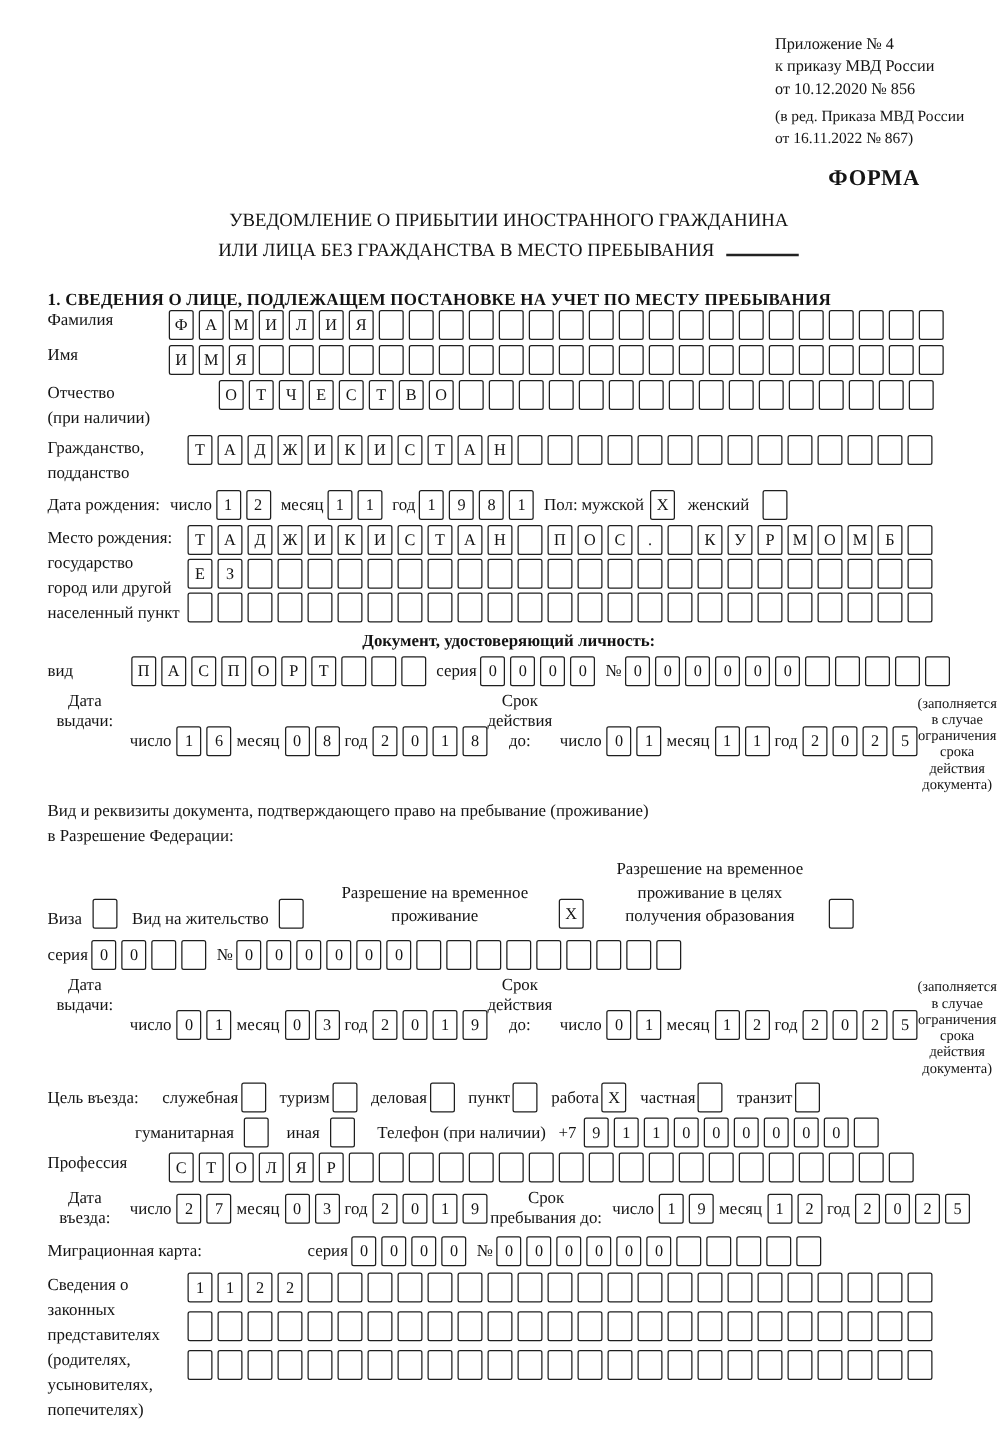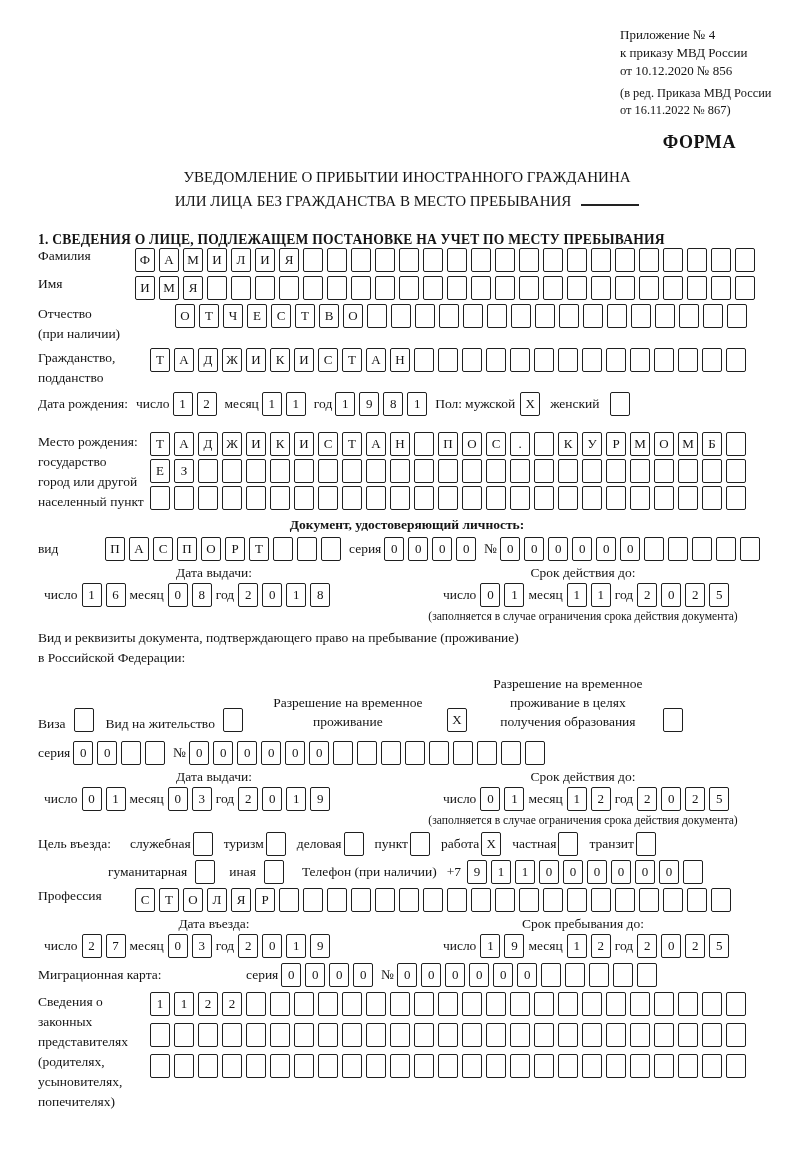--- a/index.html
+++ b/index.html
@@ -18,21 +18,21 @@
   .flabel{flex:none}
   .w97{width:97px}.w137{width:137px}.w112{width:112px}.w67{width:67px}.w200{width:200px}
   .two div,.stack div{line-height:20px}
   .cells{display:flex;gap:4px;flex:none}
   .cell{width:20px;height:24px;flex:none;border:1.6px solid #1f1f1f;border-radius:2px;display:flex;align-items:center;justify-content:center;font-size:13px;background:#fff}
   .cellcol .cells{margin-bottom:3px}
   .center-bold{text-align:center;font-weight:bold;margin:2px 0 4px}
   .dl{margin:0 3px 0 8px;flex:none}
   .dl.first{margin-left:0}
   .dblock{display:flex;margin-bottom:5px}
-  .dcol{display:flex;flex-direction:column}
+  .dcol{display:flex;flex-direction:row}
   .dcol.left{width:352px;flex:none}
   .dcol.right{flex:1}
   .dtitle{text-align:center;margin-bottom:2px}
   .dgrp{display:flex;align-items:center}
   .dgrp .lb{margin:0 4px}
   .dgrp .lb.first{margin-left:6px}
   .dnote{font-size:11.6px;text-align:center;margin-top:3px}
   .introline{line-height:1.5}
   .optrow{display:flex;align-items:flex-end;margin:7px 0 9px}
   .optrow .oplbl{margin-right:2px;flex:none}
@@ -219,21 +219,21 @@
         <div class="cell">8</div>
         <div class="cell">1</div>
       </div>
     <span class="dl">Пол:</span>
     <span style="margin-right:2px">мужской</span>
     <div class="cell" style="margin:0 10px 0 3px">X</div>
     <span style="margin-right:2px">женский</span>
     <div class="cell" style="margin-left:8px"></div>
   </div>
 
-  <div class="frow" style="margin-top:16px">
+  <div class="frow" style="margin-top:4px">
     <div class="flabel w112 stack">
       <div>Место рождения:</div>
       <div>государство</div>
       <div>город или другой</div>
       <div>населенный пункт</div>
     </div>
     <div class="cellcol">
       <div class="cells">
           <div class="cell">Т</div>
           <div class="cell">А</div>
@@ -398,21 +398,21 @@
             <div class="cell">0</div>
             <div class="cell">2</div>
             <div class="cell">5</div>
           </div>
       </div>
       <div class="dnote">(заполняется в случае ограничения срока действия документа)</div>
     </div>
   </div>
 
   <div class="introline">Вид и реквизиты документа, подтверждающего право на пребывание (проживание)</div>
-  <div class="introline">в Российской Федерации:</div>
+  <div class="introline">в Разрешение Федерации:</div>
 
   <div class="optrow">
     <span class="oplbl">Виза</span>
     <div class="cell"></div>
     <span class="oplbl">Вид на жительство</span>
     <div class="cell"></div>
     <div class="optblock wb180">Разрешение на временное проживание</div>
     <div class="cell">X</div>
     <div class="optblock wb178">Разрешение на временное проживание в целях получения образования</div>
     <div class="cell"></div>

